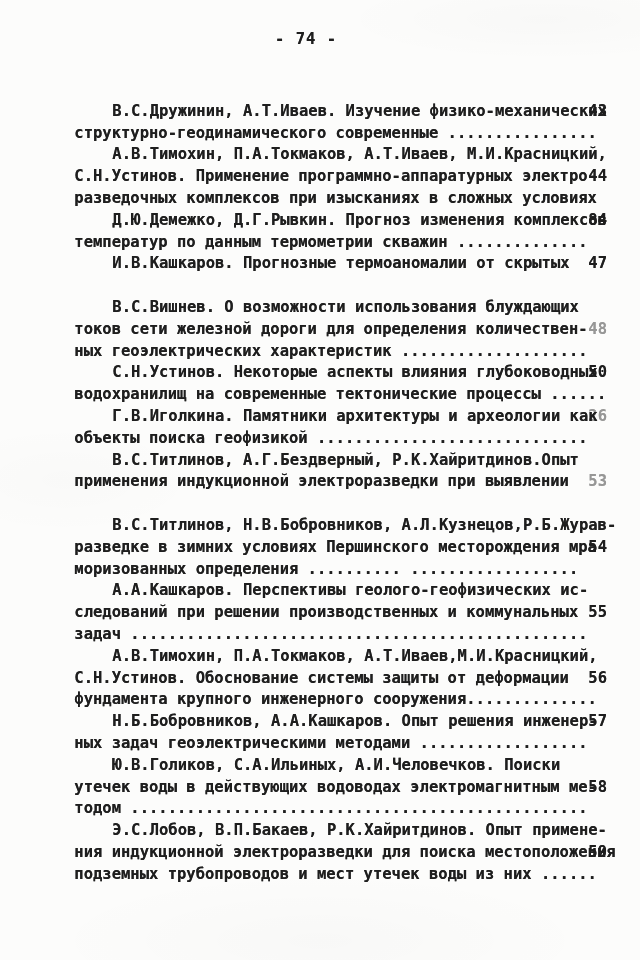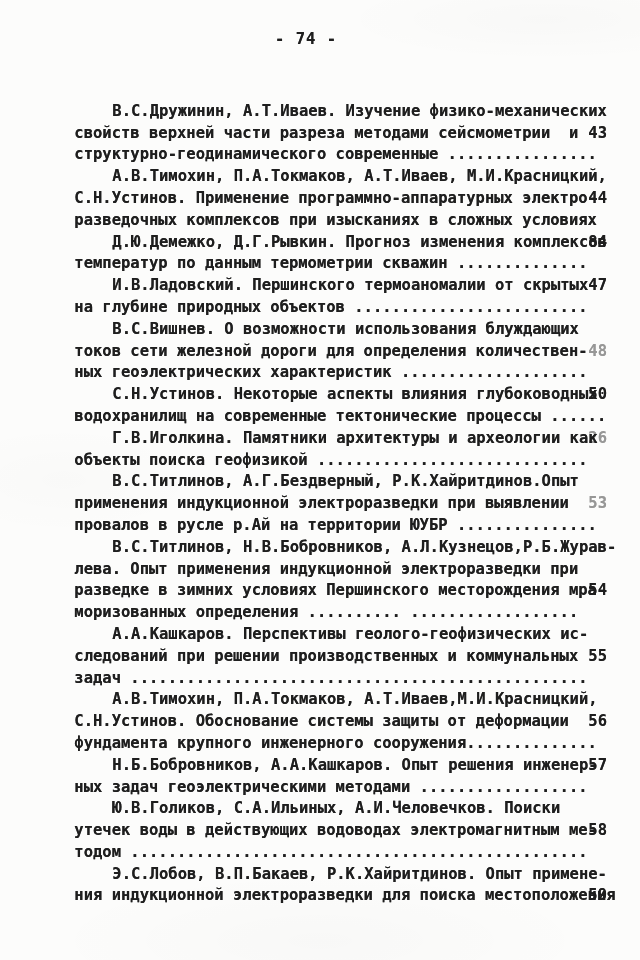--- a/index.html
+++ b/index.html
@@ -70,24 +70,20 @@
 <body>
 
 <div class="scan-page">
   <div class="page-header">- 74 -</div>
   <div class="toc-lines">
   <div class="toc-line indent">
     <span class="line-text">В.С.Дружинин, А.Т.Иваев. Изучение физико-механических</span>
     
   </div>
 
-  <div class="toc-line">
-    <span class="line-text">свойств верхней части разреза методами сейсмометрии  и</span>
-    
-  </div>
 
   <div class="toc-line">
     <span class="line-text">структурно-геодинамического современные ................</span>
     <span class="page-num">43</span>
   </div>
 
   <div class="toc-line indent">
     <span class="line-text">А.В.Тимохин, П.А.Токмаков, А.Т.Иваев, М.И.Красницкий,</span>
     
   </div>
@@ -106,26 +102,25 @@
     <span class="line-text">Д.Ю.Демежко, Д.Г.Рывкин. Прогноз изменения комплексов</span>
     
   </div>
 
   <div class="toc-line">
     <span class="line-text">температур по данным термометрии скважин ..............</span>
     <span class="page-num">84</span>
   </div>
 
   <div class="toc-line indent">
-    <span class="line-text">И.В.Ладовский. Першинского термоаномалии от скрытых</span>
-    
-  </div>
-
-  <div class="toc-line">
-    <span class="line-text">на глубине природных объектов .........................</span>
+    <span class="line-text">И.В.Кашкаров. Прогнозные термоаномалии от скрытых</span>
+    
+  </div>
+
+  <div class="toc-line">
     <span class="page-num">47</span>
   </div>
 
   <div class="toc-line indent">
     <span class="line-text">В.С.Вишнев. О возможности использования блуждающих</span>
     
   </div>
 
   <div class="toc-line">
     <span class="line-text">токов сети железной дороги для определения количествен-</span>
@@ -161,33 +156,28 @@
     <span class="line-text">В.С.Титлинов, А.Г.Бездверный, Р.К.Хайритдинов.Опыт</span>
     
   </div>
 
   <div class="toc-line">
     <span class="line-text">применения индукционной электроразведки при выявлении</span>
     
   </div>
 
   <div class="toc-line">
-    <span class="line-text">провалов в русле р.Ай на территории ЮУБР ...............</span>
     <span class="page-num faint">53</span>
   </div>
 
   <div class="toc-line indent">
     <span class="line-text">В.С.Титлинов, Н.В.Бобровников, А.Л.Кузнецов,Р.Б.Журав-</span>
     
   </div>
 
-  <div class="toc-line">
-    <span class="line-text">лева. Опыт применения индукционной электроразведки при</span>
-    
-  </div>
 
   <div class="toc-line">
     <span class="line-text">разведке в зимних условиях Першинского месторождения мра-</span>
     
   </div>
 
   <div class="toc-line">
     <span class="line-text">моризованных определения .......... ..................</span>
     <span class="page-num">54</span>
   </div>
@@ -251,16 +241,17 @@
     <span class="line-text">Э.С.Лобов, В.П.Бакаев, Р.К.Хайритдинов. Опыт примене-</span>
     
   </div>
 
   <div class="toc-line">
     <span class="line-text">ния индукционной электроразведки для поиска местоположения</span>
     
   </div>
 
   <div class="toc-line">
+    <span class="line-text">подземных трубопроводов и мест утечек воды из них ......</span>
     <span class="page-num">59</span>
   </div>
 </div>
 </div>
 
 </body></html>

